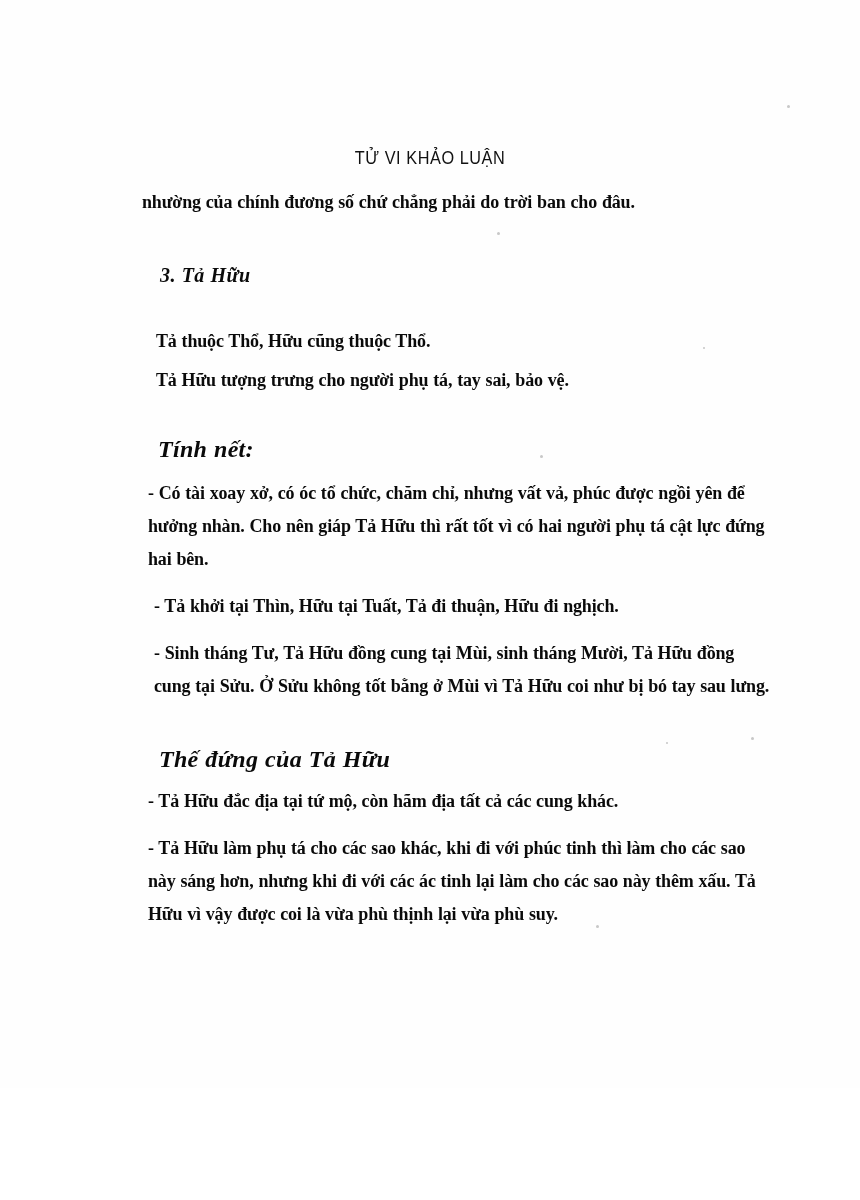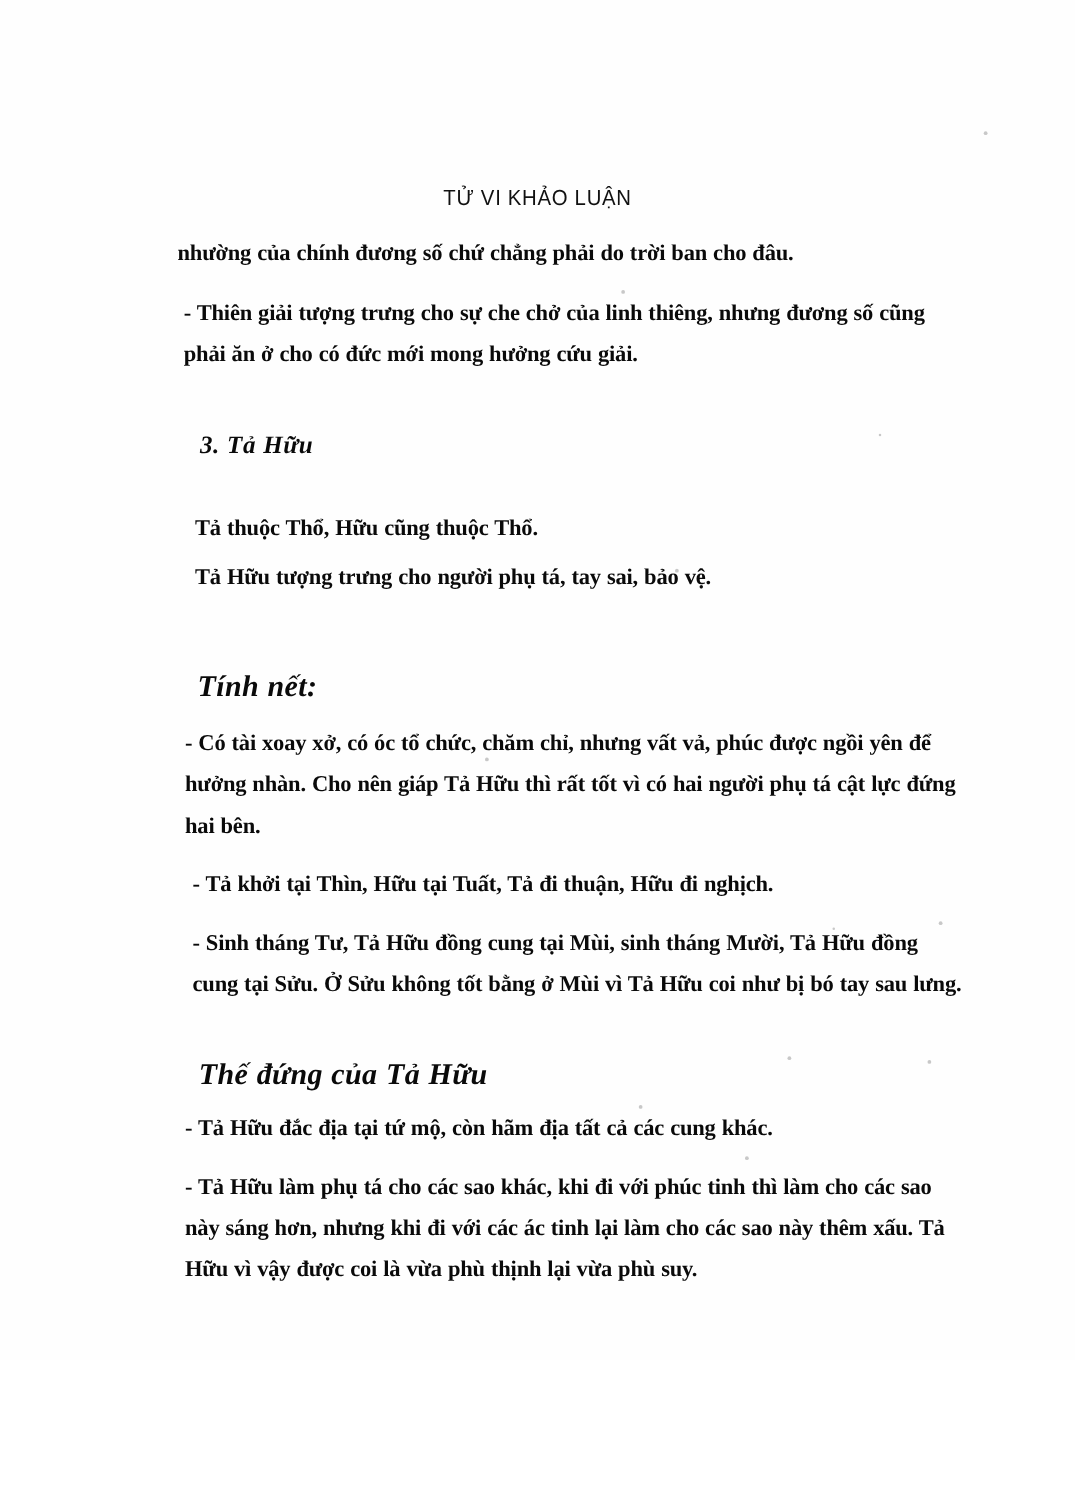--- a/index.html
+++ b/index.html
@@ -78,21 +78,21 @@
     margin-bottom: 34px;
     padding-left: 18px;
     font-size: 20px;
     font-weight: 700;
     font-style: italic;
     line-height: 32px;
     letter-spacing: 0.4px;
   }
 
   .sub-heading {
-    margin-top: 56px;
+    margin-top: 36px;
     margin-bottom: 12px;
     padding-left: 16px;
     font-size: 24px;
     font-weight: 700;
     font-style: italic;
     line-height: 32px;
     letter-spacing: 0.3px;
   }
 
   .sub-heading.tight {
@@ -140,21 +140,20 @@
   <span class="speck" style="left:511px;top:884px;width:3px;height:3px;"></span>
   <span class="speck" style="left:596px;top:925px;width:3px;height:3px;"></span>
   <span class="speck" style="left:703px;top:347px;width:2px;height:2px;"></span>
 
   <div class="running-head">TỬ VI KHẢO LUẬN</div>
 
   <div class="content">
 
     <p class="para lead">nhường của chính đương số chứ chẳng phải do trời ban cho đâu.</p>
 
-    <p class="para bullet bullet-indent">- Thiên giải tượng trưng cho sự che chở của linh thiêng, nhưng đương số cũng phải ăn ở cho có đức mới mong hưởng cứu giải.</p>
 
 
     <div class="para sec-num-heading">3. Tả Hữu</div>
 
     <p class="para indent-block">Tả thuộc Thổ, Hữu cũng thuộc Thổ.</p>
 
     <p class="para indent-block">Tả Hữu tượng trưng cho người phụ tá, tay sai, bảo vệ.</p>
 
     <div class="para sub-heading">Tính nết:</div>
 

